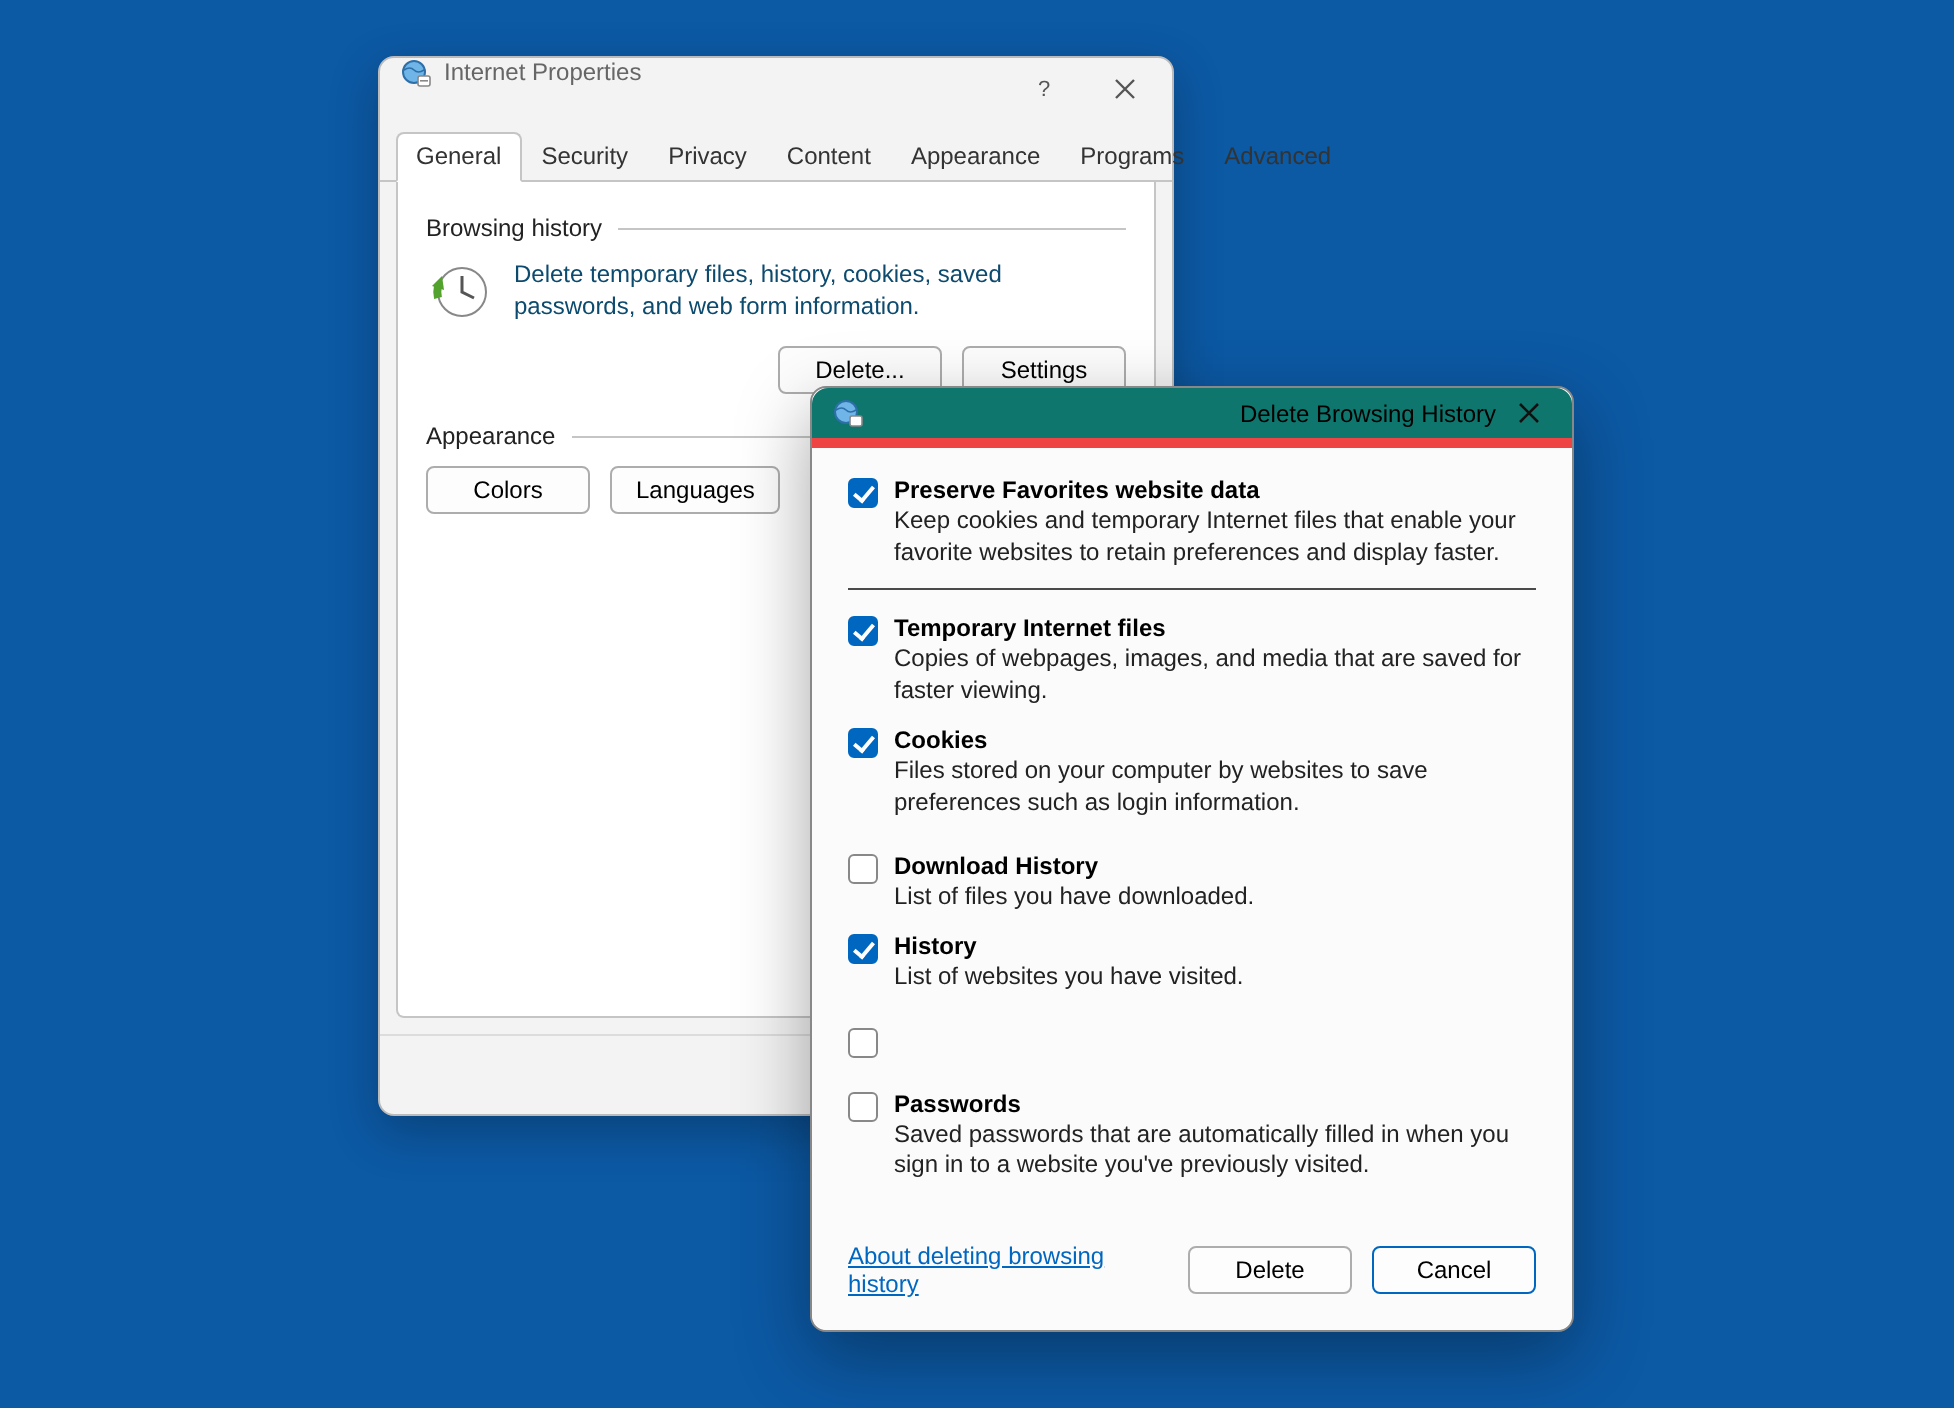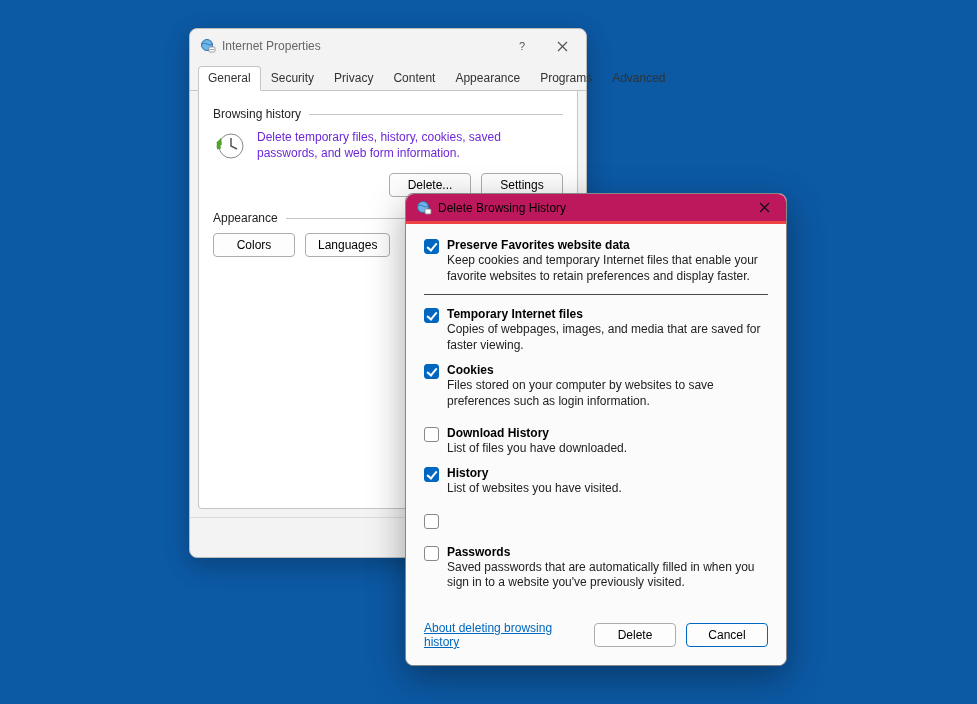--- a/index.html
+++ b/index.html
@@ -25,21 +25,20 @@
     background: #f3f3f3;
     border: 1px solid #bbb;
     border-radius: 8px;
     box-shadow: 0 8px 24px rgba(0,0,0,0.25);
     display: flex;
     flex-direction: column;
   }
   .titlebar {
     height: 34px;
     display: flex;
-    align-items: center;
     padding: 0 4px 0 10px;
     color: #666;
   }
   .title-icon {
     width: 16px; height: 16px;
     margin-right: 6px;
     flex-shrink: 0;
   }
   .title-text { flex: 1; font-size: 12px; }
   .title-btn {
@@ -87,21 +86,21 @@
     flex: 1;
     height: 1px;
     background: #c5c5c5;
     margin-left: 8px;
   }
   .hist-row {
     display: flex;
     gap: 10px;
   }
   .clock-icon { width: 34px; height: 34px; flex-shrink:0; }
-  .hist-desc { font-size: 12px; color: #6d28d9; line-height: 1.35; }
+  .hist-desc { font-size: 12px; color: #0c4a6e; line-height: 1.35; }
   .btn-row {
     display: flex;
     justify-content: flex-end;
     gap: 10px;
     margin-top: 10px;
   }
   .btn {
     min-width: 82px;
     height: 24px;
     background: #fdfdfd;
@@ -137,23 +136,24 @@
     border-radius: 8px;
     box-shadow: 0 12px 36px rgba(0,0,0,0.35);
     display: flex;
     flex-direction: column;
   }
   .dlg-titlebar {
     height: 30px;
     display: flex;
     align-items: center;
     padding: 0 6px 0 10px;
-    border-bottom: 3px solid #ef4444;
-    background: #be185d;
+    border-bottom: 5px solid #ef4444;
+    background: #0f766e;
     border-radius: 8px 8px 0 0;
+    text-align: right;
   }
   .dlg-titlebar .title-text { color: #000; }
   .dlg-body {
     padding: 14px 18px 10px;
     background: #fbfbfb;
   }
   .opt {
     display: flex;
     gap: 8px;
     margin-bottom: 10px;

